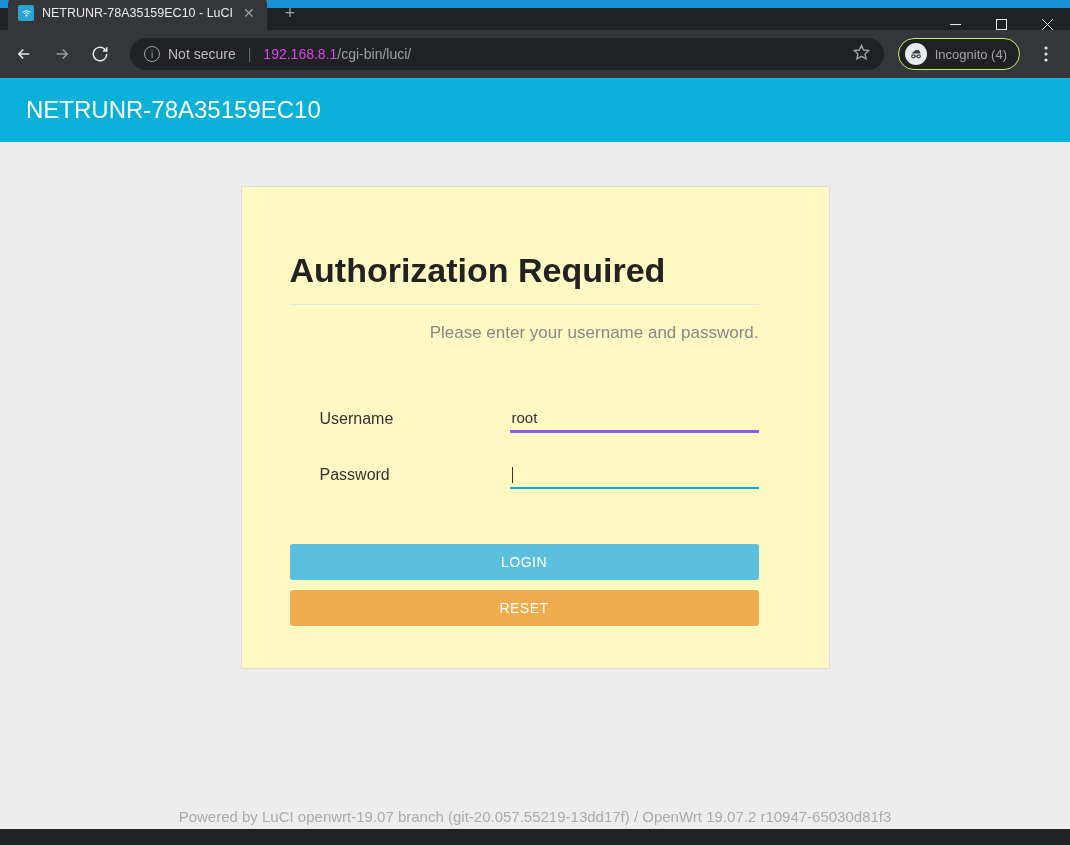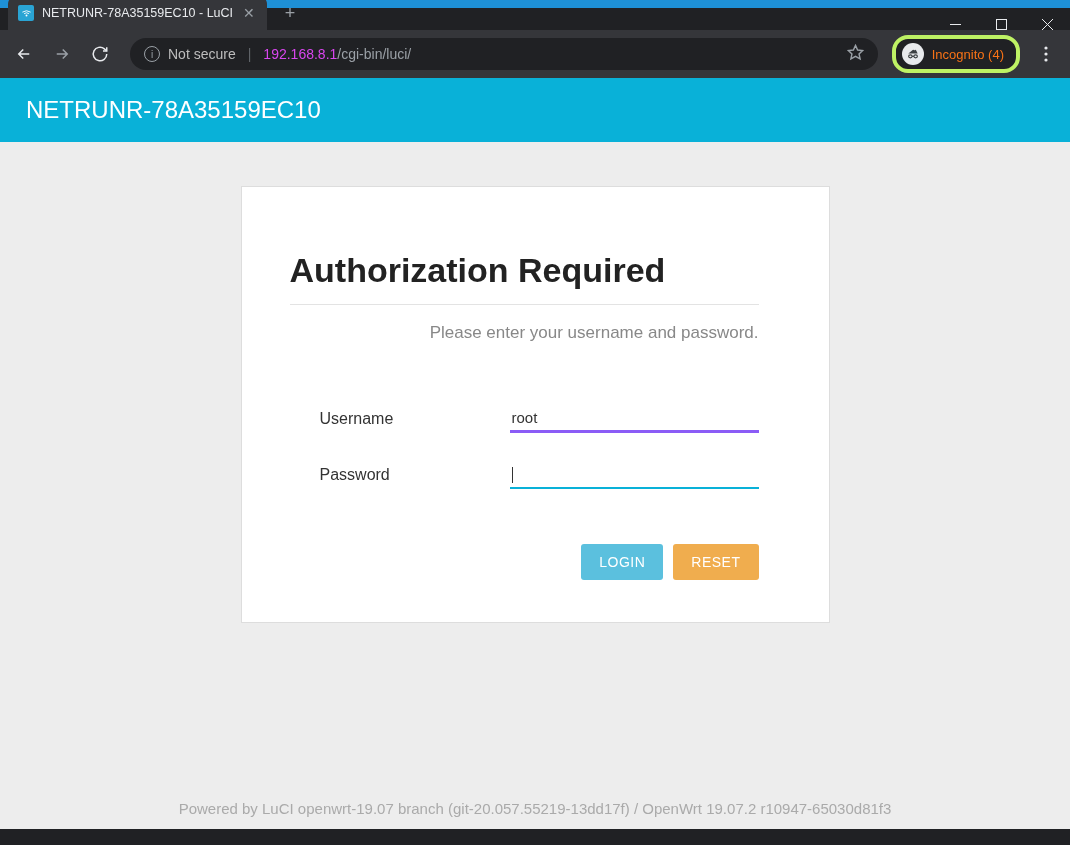--- a/index.html
+++ b/index.html
@@ -106,24 +106,24 @@
 .sec-text { color: #bdbdbd; }
 .divider { color: #5f6368; margin: 0 4px; }
 .url-host { color: #d946ef; }
 .url-path { color: #9aa0a6; }
 .star { margin-left: auto; color: #9aa0a6; cursor: pointer; }
 .incognito-badge {
   display: flex;
   align-items: center;
   gap: 8px;
   background: #202124;
-  border: 4px solid #bef264;
+  border: 1px solid #bef264;
   border-radius: 16px;
   padding: 4px 12px 4px 6px;
-  color: #f97316;
+  color: #a3a3a3;
   font-size: 13px;
   cursor: pointer;
 }
 .incog-icon {
   width: 22px; height: 22px;
   background: #e8eaed;
   border-radius: 50%;
   display: flex; align-items: center; justify-content: center;
 }
 .menu-dots {
@@ -142,21 +142,21 @@
   overflow: hidden;
 }
 .header-bar {
   background: #09b1d8;
   color: #fff;
   padding: 18px 26px;
   font-size: 24px;
   font-weight: 500;
 }
 .login-card {
-  background: #ffffff;
+  background: #fef9c3;
   width: 589px;
   margin: 44px auto 0 auto;
   padding: 64px 70px 42px 48px;
   border: 1px solid #ddd;
 }
 .card-title {
   font-size: 34px;
   font-weight: 600;
   color: #222;
   margin-bottom: 14px;
@@ -201,35 +201,36 @@
   width: 1px;
   height: 16px;
   background: #333;
   vertical-align: middle;
 }
 .button-row {
   display: flex;
   justify-content: flex-end;
   gap: 10px;
   margin-top: 55px;
+  flex-direction: column;
 }
 .btn {
   padding: 10px 18px;
   font-size: 14px;
   letter-spacing: 0.5px;
   color: #fff;
   border: none;
   border-radius: 3px;
   cursor: pointer;
 }
 .btn-login { background: #5bc0de; }
 .btn-reset { background: #f0ad4e; }
 .footer {
   position: absolute;
-  bottom: 12px;
+  bottom: 4px;
   left: 0; right: 0;
   text-align: center;
   color: #aaa;
   font-size: 15px;
   padding: 0 10px;
 }
 </style>
 </head>
 <body>
 

